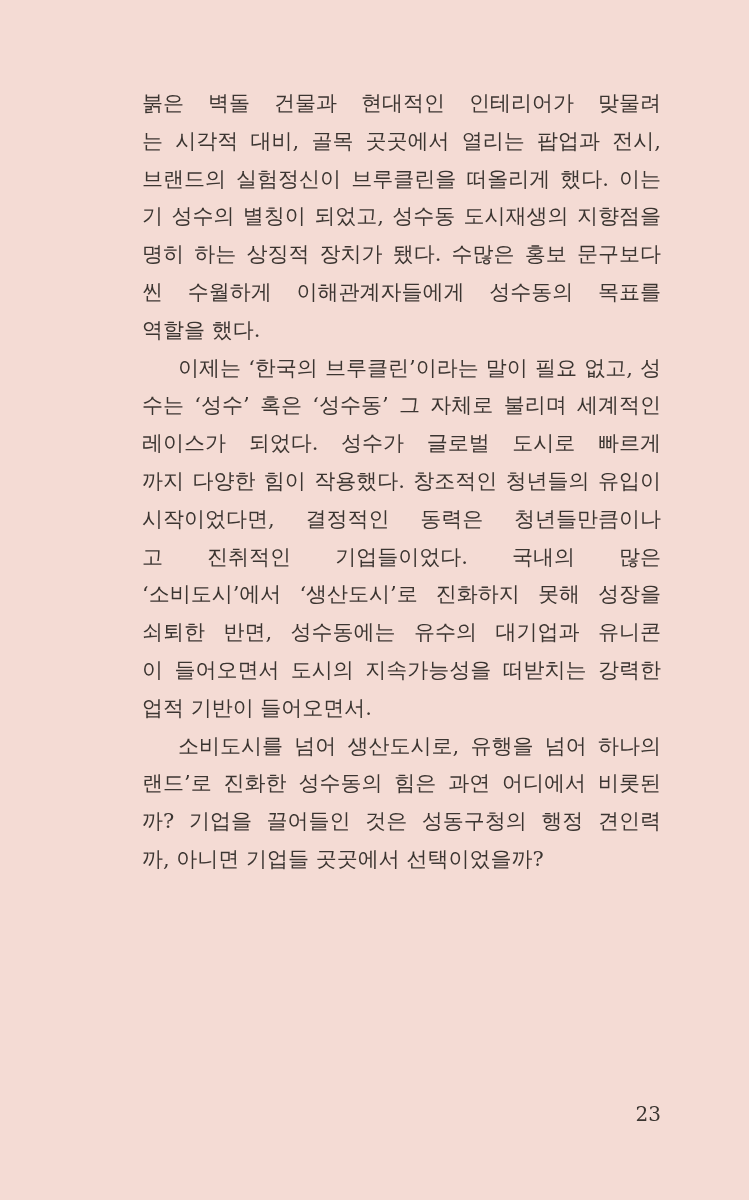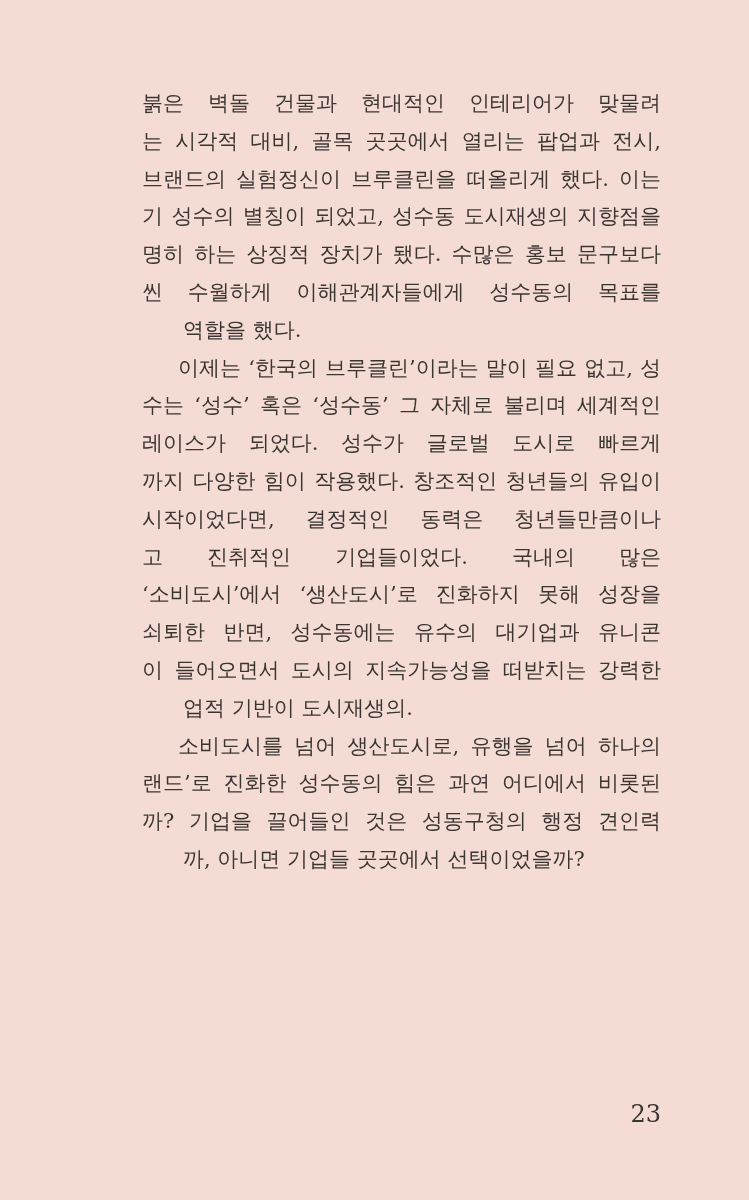--- a/index.html
+++ b/index.html
@@ -31,32 +31,31 @@
     line-height: 37.8px;
     text-align: justify;
     text-align-last: justify;
     word-break: keep-all;
     overflow: hidden;
     white-space: normal;
   }
   .line.last {
     text-align: right;
     text-align-last: left;
-    margin-left: 41px;
   }
   .line.indent {
     padding-left: 36px;
   }
   .page-number {
     position: absolute;
     left: 142px;
     top: 1100px;
     width: 519px;
     text-align: right;
-    font-size: 24px;
+    font-size: 20px;
     line-height: 28px;
     color: #3b3531;
   }
 </style>
 </head>
 <body>
 
 <div class="page" style="background: rgb(244, 219, 212); color: rgb(59, 53, 49);">
   <div class="text-block">
       <div class="para">
@@ -71,21 +70,21 @@
       <div class="para">
         <div class="line indent">이제는 ‘한국의 브루클린’이라는 말이 필요 없고, 성</div>
         <div class="line">수는 ‘성수’ 혹은 ‘성수동’ 그 자체로 불리며 세계적인 핫플</div>
         <div class="line">레이스가 되었다. 성수가 글로벌 도시로 빠르게 성장하기</div>
         <div class="line">까지 다양한 힘이 작용했다. 창조적인 청년들의 유입이 그</div>
         <div class="line">시작이었다면, 결정적인 동력은 청년들만큼이나 창조적이</div>
         <div class="line">고 진취적인 기업들이었다. 국내의 많은 핫플레이스들이</div>
         <div class="line">‘소비도시’에서 ‘생산도시’로 진화하지 못해 성장을 멈추고</div>
         <div class="line">쇠퇴한 반면, 성수동에는 유수의 대기업과 유니콘 기업들</div>
         <div class="line">이 들어오면서 도시의 지속가능성을 떠받치는 강력한 산</div>
-        <div class="line last">업적 기반이 도시재생의.</div>
+        <div class="line last">업적 기반이 들어오면서.</div>
       </div>
       <div class="para">
         <div class="line indent">소비도시를 넘어 생산도시로, 유행을 넘어 하나의 ‘브</div>
         <div class="line">랜드’로 진화한 성수동의 힘은 과연 어디에서 비롯된 것일</div>
         <div class="line">까? 기업을 끌어들인 것은 성동구청의 행정 견인력 덕분일</div>
         <div class="line last">까, 아니면 기업들 곳곳에서 선택이었을까?</div>
       </div>
     </div>
   <div class="page-number">23</div>
 </div>

